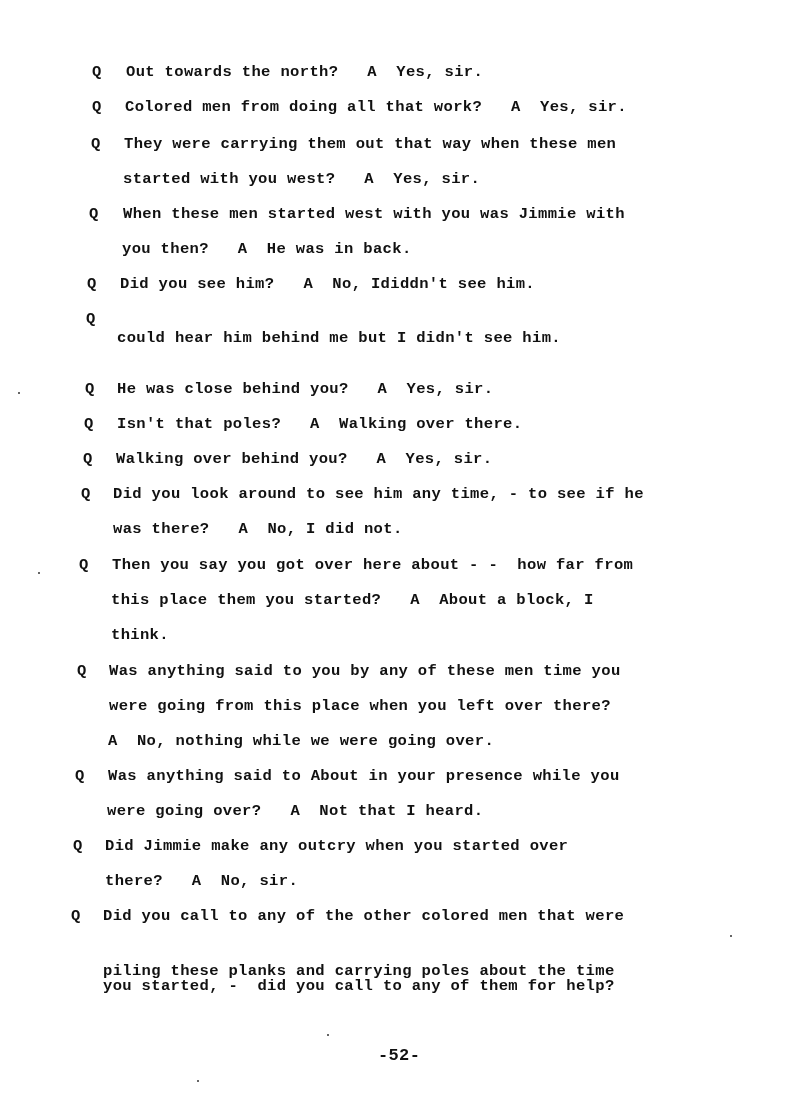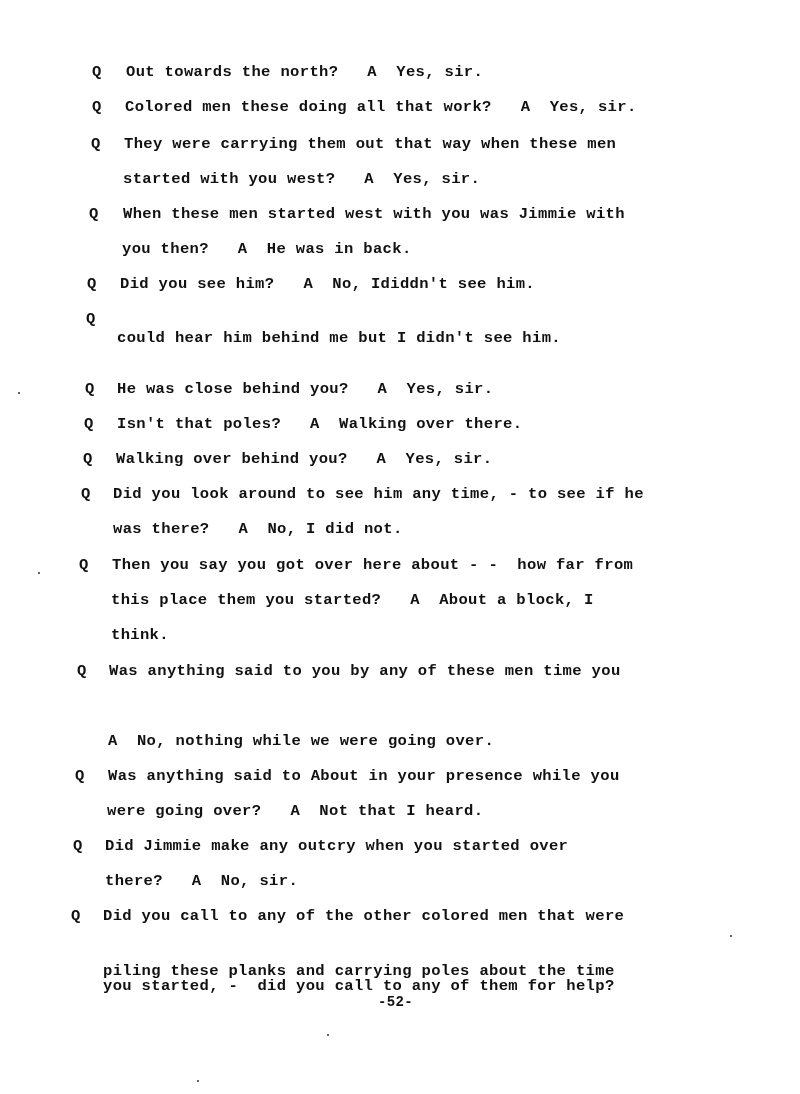--- a/index.html
+++ b/index.html
@@ -11,34 +11,34 @@
     font-weight: bold;
     color: #111111;
     font-size: 15.5px;
     letter-spacing: 0.35px;
   }
   .line {
     position: absolute; white-space: pre; line-height: 20px; height: 20px;
   }
   .marker { position: absolute; white-space: pre; line-height: 20px; }
   .pagenum {
-    position: absolute; left: 378px; top: 994px; font-size: 14px; white-space: pre;
+    position: absolute; left: 378px; top: 1046px; font-size: 17px; white-space: pre;
   }
   .speck { position: absolute; width: 2px; height: 2px; background: #333; border-radius: 1px; }
 </style>
 </head>
 <body>
 
 <div class="page">
 
   <span class="marker" style="left:92px;top:62px">Q</span>
   <span class="line" style="left:126px;top:62px">Out towards the north?   A  Yes, sir.</span>
 
   <span class="marker" style="left:92px;top:97px">Q</span>
-  <span class="line" style="left:125px;top:97px">Colored men these doing all that work?   A  Yes, sir.</span>
+  <span class="line" style="left:125px;top:97px">Colored men from doing all that work?   A  Yes, sir.</span>
 
   <span class="marker" style="left:91px;top:134px">Q</span>
   <span class="line" style="left:124px;top:134px">They were carrying them out that way when these men</span>
 
   <span class="line" style="left:123px;top:169px">started with you west?   A  Yes, sir.</span>
 
   <span class="marker" style="left:89px;top:204px">Q</span>
   <span class="line" style="left:123px;top:204px">When these men started west with you was Jimmie with</span>
 
   <span class="line" style="left:122px;top:239px">you then?   A  He was in back.</span>
@@ -67,20 +67,21 @@
   <span class="marker" style="left:79px;top:555px">Q</span>
   <span class="line" style="left:112px;top:555px">Then you say you got over here about - -  how far from</span>
 
   <span class="line" style="left:111px;top:590px">this place them you started?   A  About a block, I</span>
 
   <span class="line" style="left:111px;top:625px">think.</span>
 
   <span class="marker" style="left:77px;top:661px">Q</span>
   <span class="line" style="left:109px;top:661px">Was anything said to you by any of these men time you</span>
 
+  <span class="line" style="left:109px;top:696px">were going from this place when you left over there?</span>
 
   <span class="line" style="left:108px;top:731px">A  No, nothing while we were going over.</span>
 
   <span class="marker" style="left:75px;top:766px">Q</span>
   <span class="line" style="left:108px;top:766px">Was anything said to About in your presence while you</span>
 
   <span class="line" style="left:107px;top:801px">were going over?   A  Not that I heard.</span>
 
   <span class="marker" style="left:73px;top:836px">Q</span>
   <span class="line" style="left:105px;top:836px">Did Jimmie make any outcry when you started over</span>

